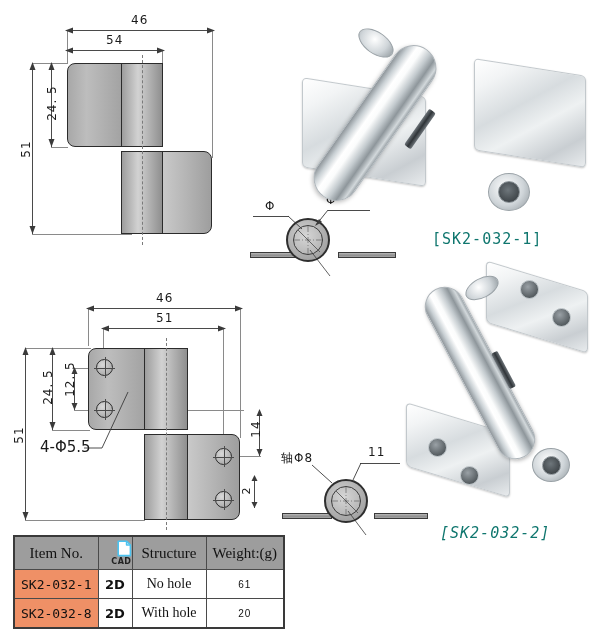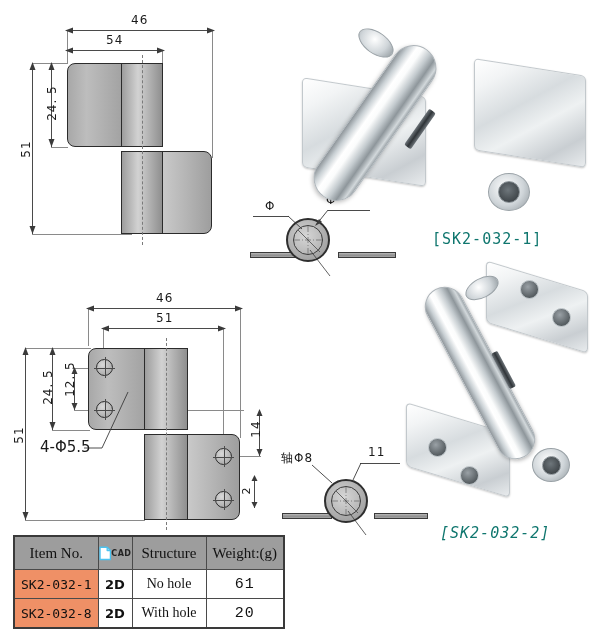--- a/index.html
+++ b/index.html
@@ -70,22 +70,22 @@
   .spec{position:absolute;border-collapse:collapse;table-layout:fixed;
         border:2px solid #3a3a3a;background:#fff;}
   .spec td,.spec th{border:1px solid #4a4a4a;padding:0;text-align:center;
         vertical-align:middle;font-weight:normal;}
   .spec .hdr{background:#9d9d9d;color:#111;height:32px;}
   .spec .hdr .htxt{font-family:"Liberation Serif",serif;font-size:15px;}
   .spec .itemcell{background:#ef9066;font-family:"DejaVu Sans Mono",monospace;
         font-size:13px;letter-spacing:0px;height:28px;color:#111;}
   .spec .cad{font-family:"DejaVu Sans",sans-serif;font-size:13px;font-weight:bold;}
   .spec .struct{font-family:"Liberation Serif",serif;font-size:14px;}
-  .spec .wt{font-family:Liberation Mono, monospace;font-size:15px;letter-spacing:1px;}
-  .cadicon{display:flex;flex-direction:row;align-items:center;justify-content:center;gap:0px;}
+  .spec .wt{font-family:Liberation Sans, sans-serif;font-size:10px;letter-spacing:1px;}
+  .cadicon{display:flex;flex-direction:column;align-items:flex-end;justify-content:center;gap:0px;}
   .cadlbl{font-family:"DejaVu Sans",sans-serif;font-size:8px;font-weight:bold;
           color:#222;letter-spacing:.5px;line-height:9px;}
 </style>
 </head>
 <body>
 
 <div class="stage">
 
   <div class="abs" style="left:0;top:0;width:250px;height:245px;">
 

